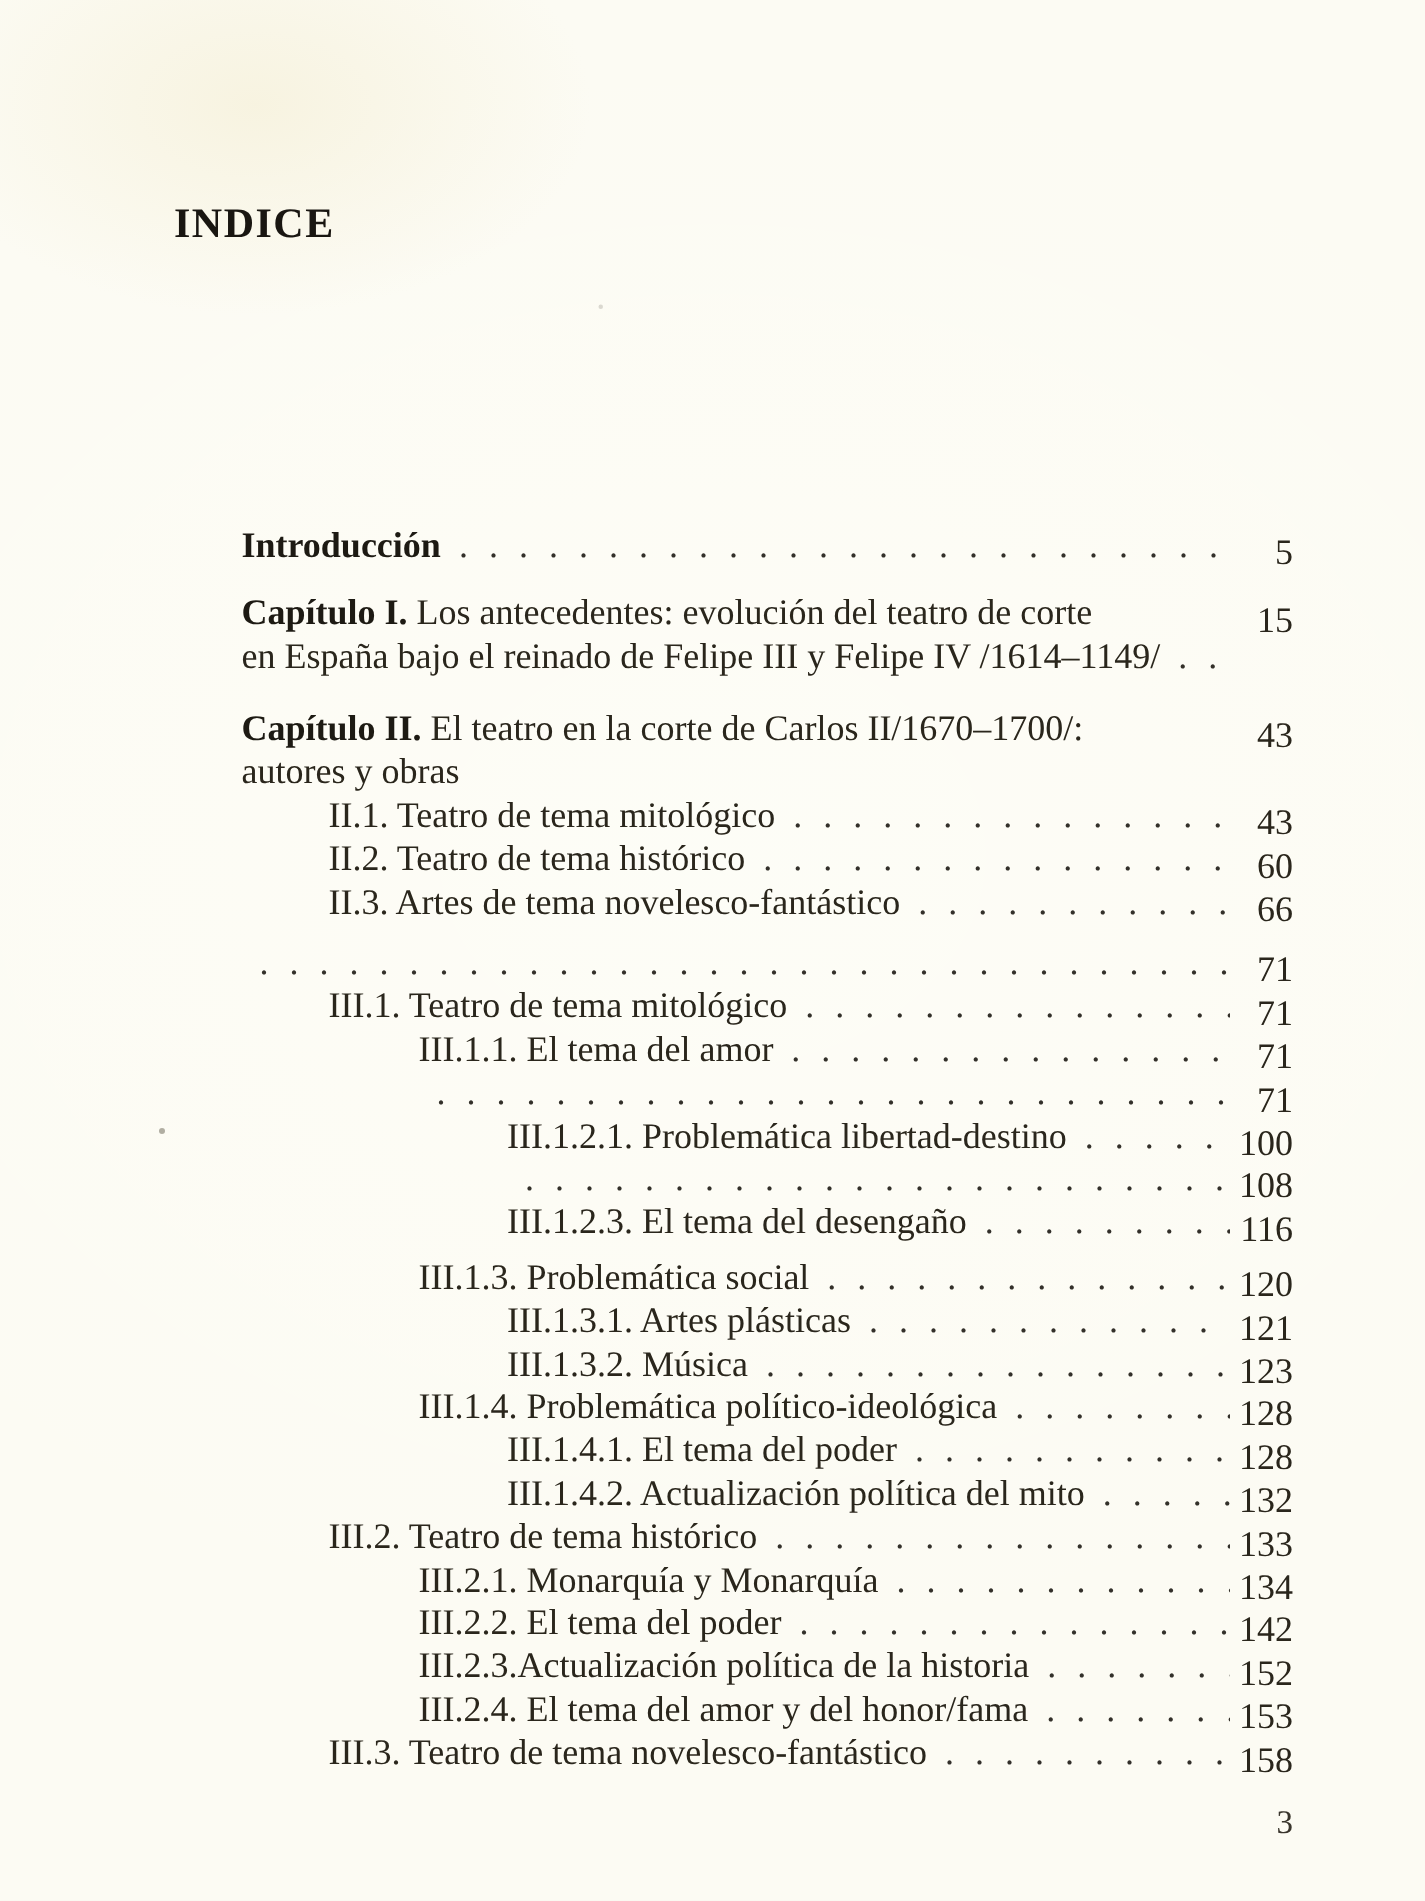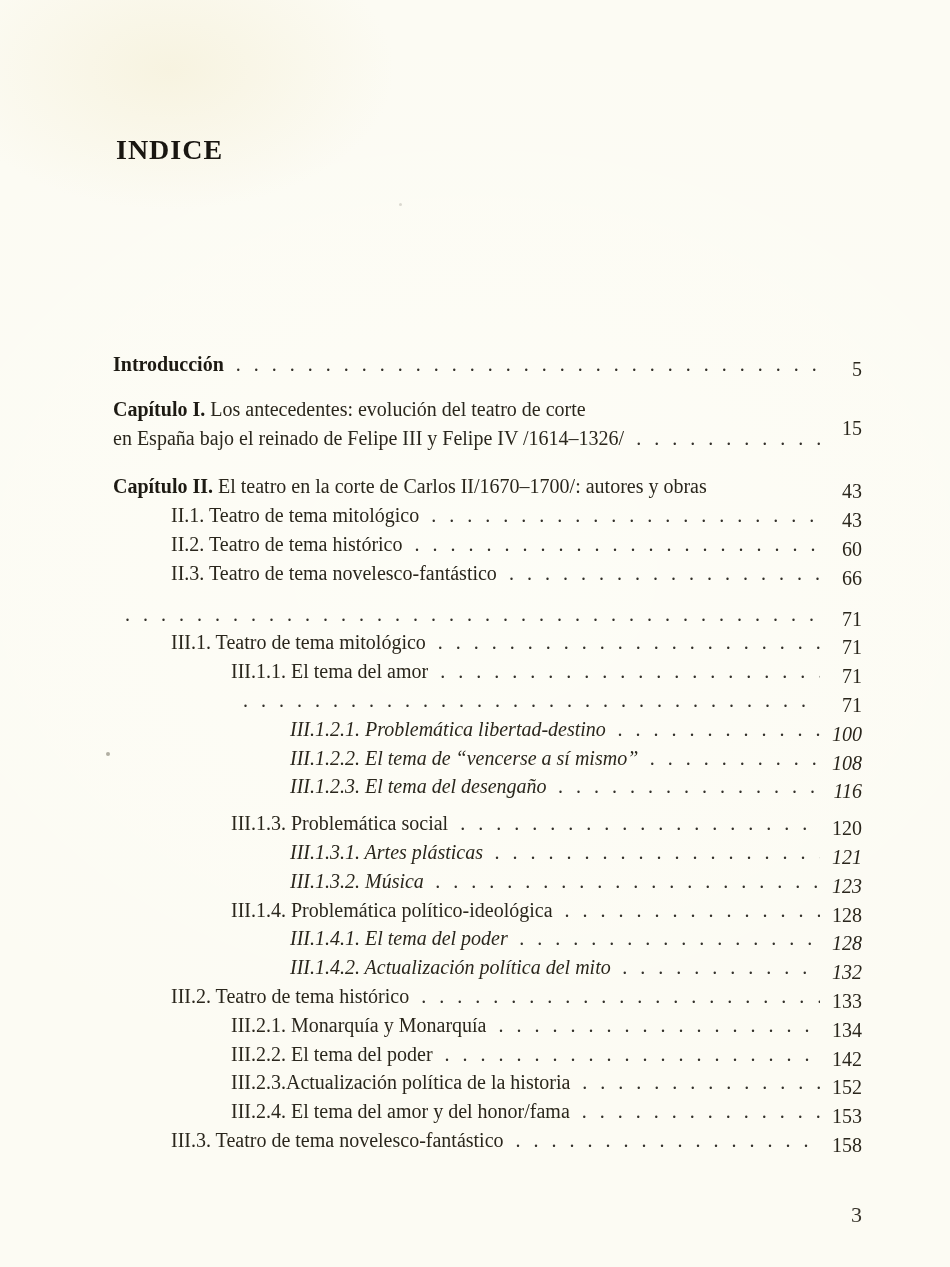--- a/index.html
+++ b/index.html
@@ -26,28 +26,29 @@
     letter-spacing: 1px;
     color: #191611;
   }
   .toc {
     position: absolute;
     left: 113px; top: 350px;
     width: 749px;
   }
   .entry {
     display: flex;
-    align-items: center;
-    font-size: 20px;
+    align-items: flex-start;
+    font-size: 24px;
     line-height: 28.8px;
     color: #2a261c;
+    margin-left: 48px;
   }
   .lvl1 { padding-left: 58px; }
   .lvl2 { padding-left: 118px; }
-  .lvl3 { padding-left: 177px; font-style: italic; }
+  .lvl3 { padding-left: 177px; }
   .gap-a { margin-top: 16px; }
   .gap-b { margin-top: 20px; gap: 20px; }
   .gap-c { margin-top: 12px; }
   .gap-d { margin-top: 8px; }
   .etext { white-space: pre-line; }
   .etext b { font-weight: bold; color: #1d1a13; }
   .leader {
     flex: 1 1 0;
     min-width: 2px;
     overflow: hidden;
@@ -97,21 +98,21 @@
   <div class="toc">
 
     <div class="entry lvl0">
       <span class="etext"><b>Introducción</b><span></span></span>
       <span class="leader"></span>
       <span class="page-num">5</span>
     </div>
 
     <div class="entry lvl0 gap-a">
       <span class="etext"><b>Capítulo I.</b><span> Los antecedentes: evolución del teatro de corte
-en España bajo el reinado de Felipe III y Felipe IV /1614–1326/</span></span>
+en España bajo el reinado de Felipe III y Felipe IV /1614–1149/</span></span>
       <span class="leader"></span>
       <span class="page-num">15</span>
     </div>
 
     <div class="entry lvl0 gap-b no-dots">
       <span class="etext"><b>Capítulo II.</b><span> El teatro en la corte de Carlos II/1670–1700/: autores y obras</span></span>
       <span class="leader"></span>
       <span class="page-num">43</span>
     </div>
 
@@ -121,21 +122,21 @@
       <span class="page-num">43</span>
     </div>
 
     <div class="entry lvl1">
       <span class="etext"><b></b><span>II.2. Teatro de tema histórico</span></span>
       <span class="leader"></span>
       <span class="page-num">60</span>
     </div>
 
     <div class="entry lvl1">
-      <span class="etext"><b></b><span>II.3. Teatro de tema novelesco-fantástico</span></span>
+      <span class="etext"><b></b><span>II.3. Artes de tema novelesco-fantástico</span></span>
       <span class="leader"></span>
       <span class="page-num">66</span>
     </div>
 
     <div class="entry lvl0 gap-c">
       <span class="leader"></span>
       <span class="page-num">71</span>
     </div>
 
     <div class="entry lvl1">
@@ -155,21 +156,20 @@
       <span class="page-num">71</span>
     </div>
 
     <div class="entry lvl3">
       <span class="etext"><b></b><span>III.1.2.1. Problemática libertad-destino</span></span>
       <span class="leader"></span>
       <span class="page-num">100</span>
     </div>
 
     <div class="entry lvl3">
-      <span class="etext"><b></b><span>III.1.2.2. El tema de “vencerse a sí mismo”</span></span>
       <span class="leader"></span>
       <span class="page-num">108</span>
     </div>
 
     <div class="entry lvl3">
       <span class="etext"><b></b><span>III.1.2.3. El tema del desengaño</span></span>
       <span class="leader"></span>
       <span class="page-num">116</span>
     </div>
 

